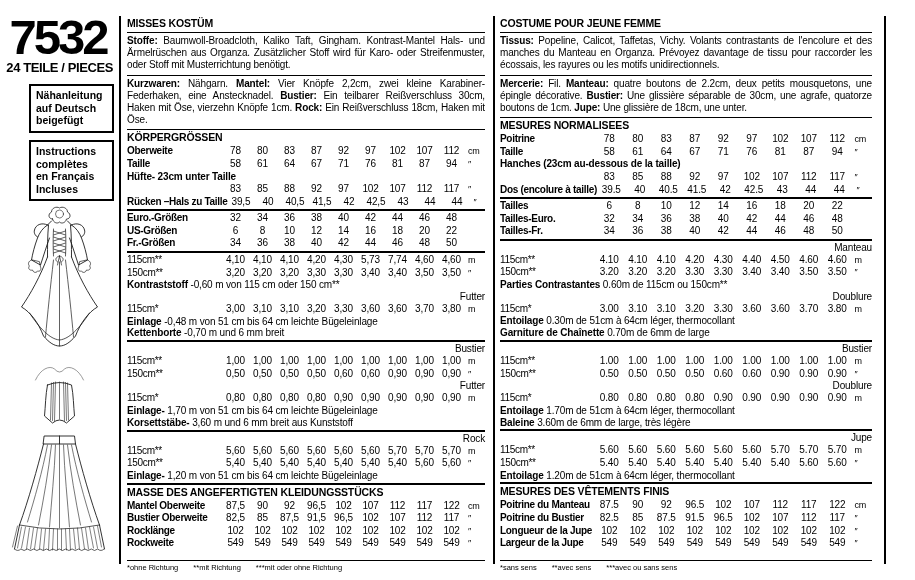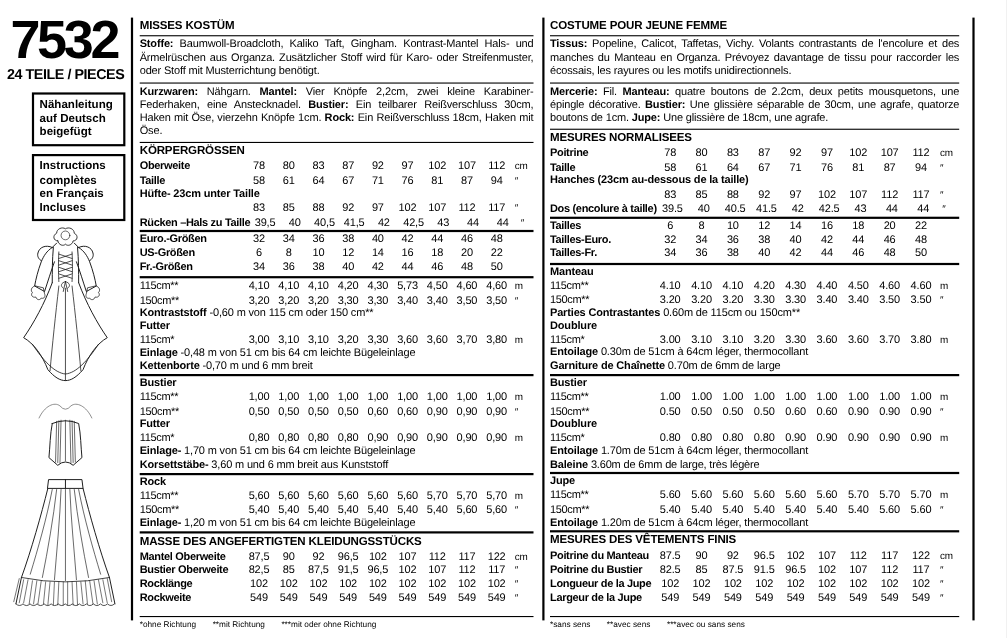--- a/index.html
+++ b/index.html
@@ -31,21 +31,21 @@
   #box-fr { top:140px; }
   .figures { position:absolute; left:6px; top:206px; }
 
   
   .col { position:absolute; top:17px; font-size:10px; line-height:12px; letter-spacing:-0.15px; }
   #col-de { left:127px; width:358px; }
   #col-fr { left:500px; width:372px; }
 
   .bb { font-weight:bold; }
   .bhead { font-weight:bold; font-size:10.5px; line-height:13px; padding-bottom:1px; }
-  .bsub  { font-weight:bold; line-height:12px; }
+  .bsub  { font-weight:normal; line-height:12px;text-align:right; }
   .blabelrow { font-weight:bold; line-height:12.5px; white-space:nowrap; }
   .bpara { text-align:justify; padding:1px 0 2px 0; line-height:12.2px; }
   .bnote { line-height:11.8px; white-space:nowrap; }
   .rule { border-top:1px solid #000; margin:1px 0; height:0; }
   .rule.thick { border-top-width:2px; }
   .bgap { }
   .brow { display:flex; align-items:baseline; height:12.6px; line-height:12.6px; }
   .rlabel { flex:0 0 95px; white-space:nowrap; overflow:visible; letter-spacing:-0.3px; }
   .rval  { flex:0 0 27px; text-align:center; }
   #col-fr .rval { flex-basis:28.5px; }
@@ -231,21 +231,21 @@
       </div>
       <div class="rule thick"></div>
       <div class="brow">
         <span class="rlabel">115cm**</span>
         <span class="rval">4,10</span>
         <span class="rval">4,10</span>
         <span class="rval">4,10</span>
         <span class="rval">4,20</span>
         <span class="rval">4,30</span>
         <span class="rval">5,73</span>
-        <span class="rval">4,50</span>
+        <span class="rval">7,74</span>
         <span class="rval">4,60</span>
         <span class="rval">4,60</span>
         <span class="runit">m</span>
       </div>
       <div class="brow">
         <span class="rlabel">150cm**</span>
         <span class="rval">3,20</span>
         <span class="rval">3,20</span>
         <span class="rval">3,20</span>
         <span class="rval">3,30</span>
@@ -403,21 +403,21 @@
       <div class="bgap" style="height: 9px;"></div>
       <div class="rule"></div>
       <div class="bfoot"><span>*ohne Richtung</span><span>**mit Richtung</span><span>***mit oder ohne Richtung</span></div>
     </div>
 
   <div class="col" id="col-fr">
       <div class="bhead">COSTUME POUR JEUNE FEMME</div>
       <div class="rule"></div>
       <div class="bpara"><span class="bb">Tissus:</span><span> Popeline, Calicot, Taffetas, Vichy. Volants contrastants de l'encolure et des manches du Manteau en Organza. Prévoyez davantage de tissu pour raccorder les écossais, les rayures ou les motifs unidirectionnels.</span></div>
       <div class="rule"></div>
-      <div class="bpara"><span class="bb">Mercerie:</span><span> Fil. </span><span class="bb">Manteau:</span><span> quatre boutons de 2.2cm, deux petits mousquetons, une épingle décorative. </span><span class="bb">Bustier:</span><span> Une glissière séparable de 30cm, une agrafe, quatorze boutons de 1cm. </span><span class="bb">Jupe:</span><span> Une glissière de 18cm, une agrafe.</span></div>
+      <div class="bpara"><span class="bb">Mercerie:</span><span> Fil. </span><span class="bb">Manteau:</span><span> quatre boutons de 2.2cm, deux petits mousquetons, une épingle décorative. </span><span class="bb">Bustier:</span><span> Une glissière séparable de 30cm, une agrafe, quatorze boutons de 1cm. </span><span class="bb">Jupe:</span><span> Une glissière de 18cm, une unter.</span></div>
       <div class="rule"></div>
       <div class="bhead">MESURES NORMALISEES</div>
       <div class="brow">
         <span class="rlabel bb">Poitrine</span>
         <span class="rval">78</span>
         <span class="rval">80</span>
         <span class="rval">83</span>
         <span class="rval">87</span>
         <span class="rval">92</span>
         <span class="rval">97</span>

